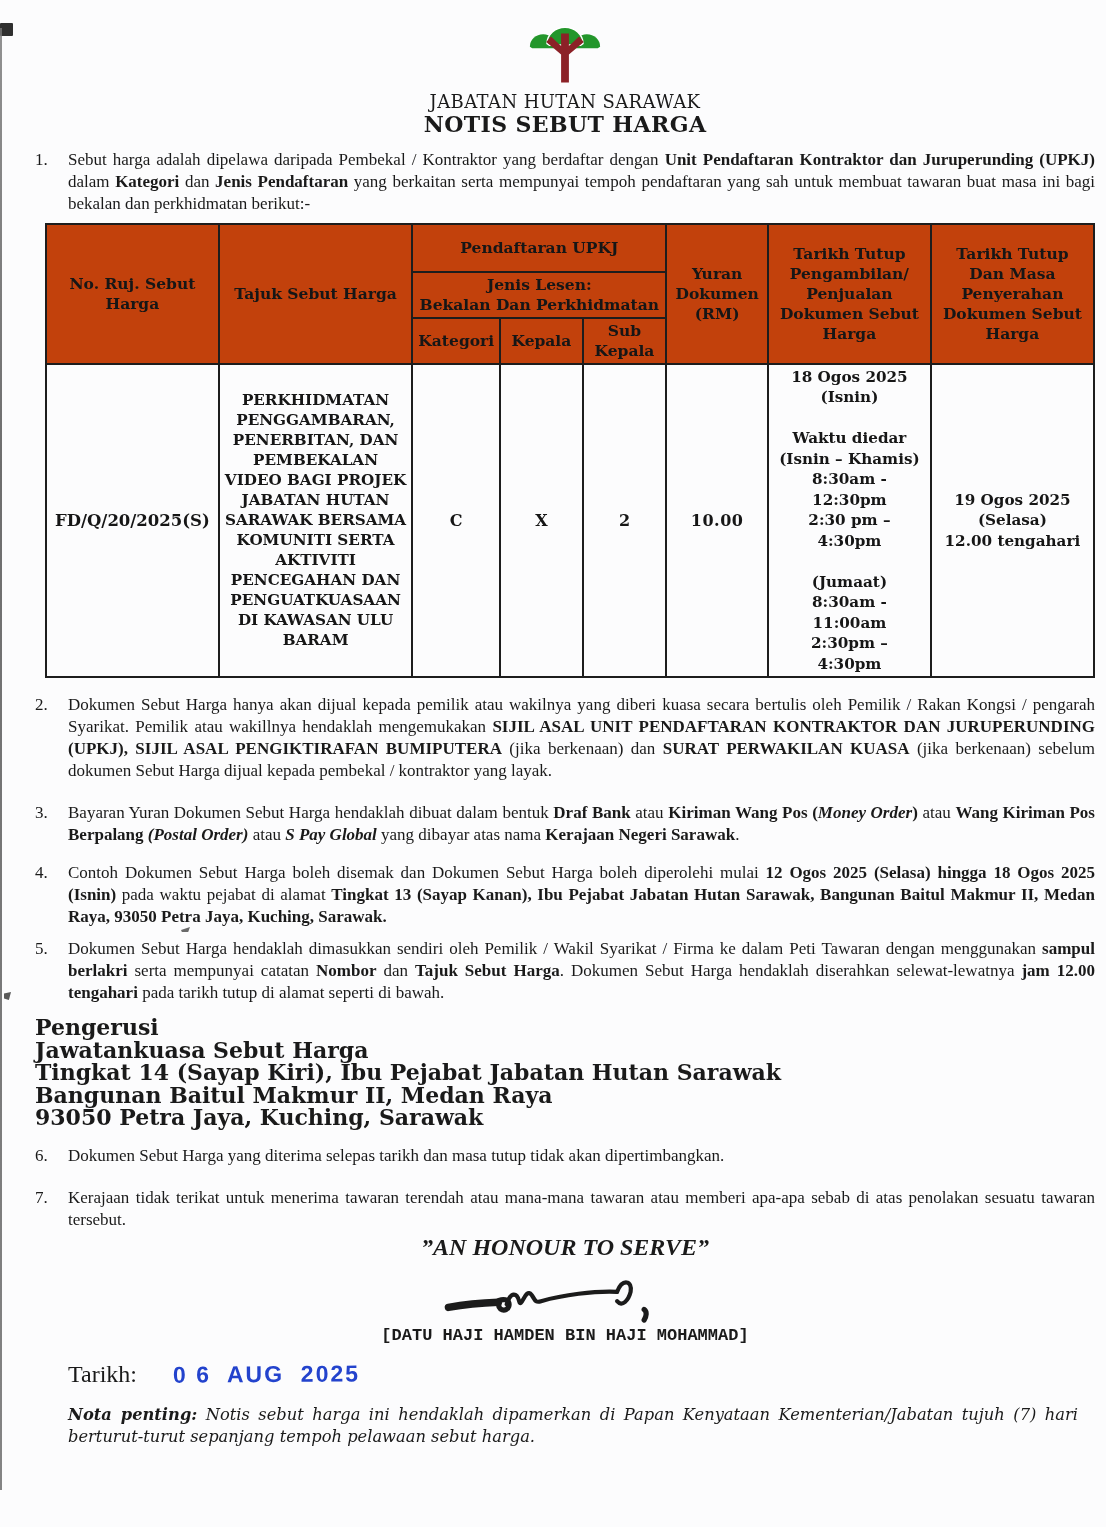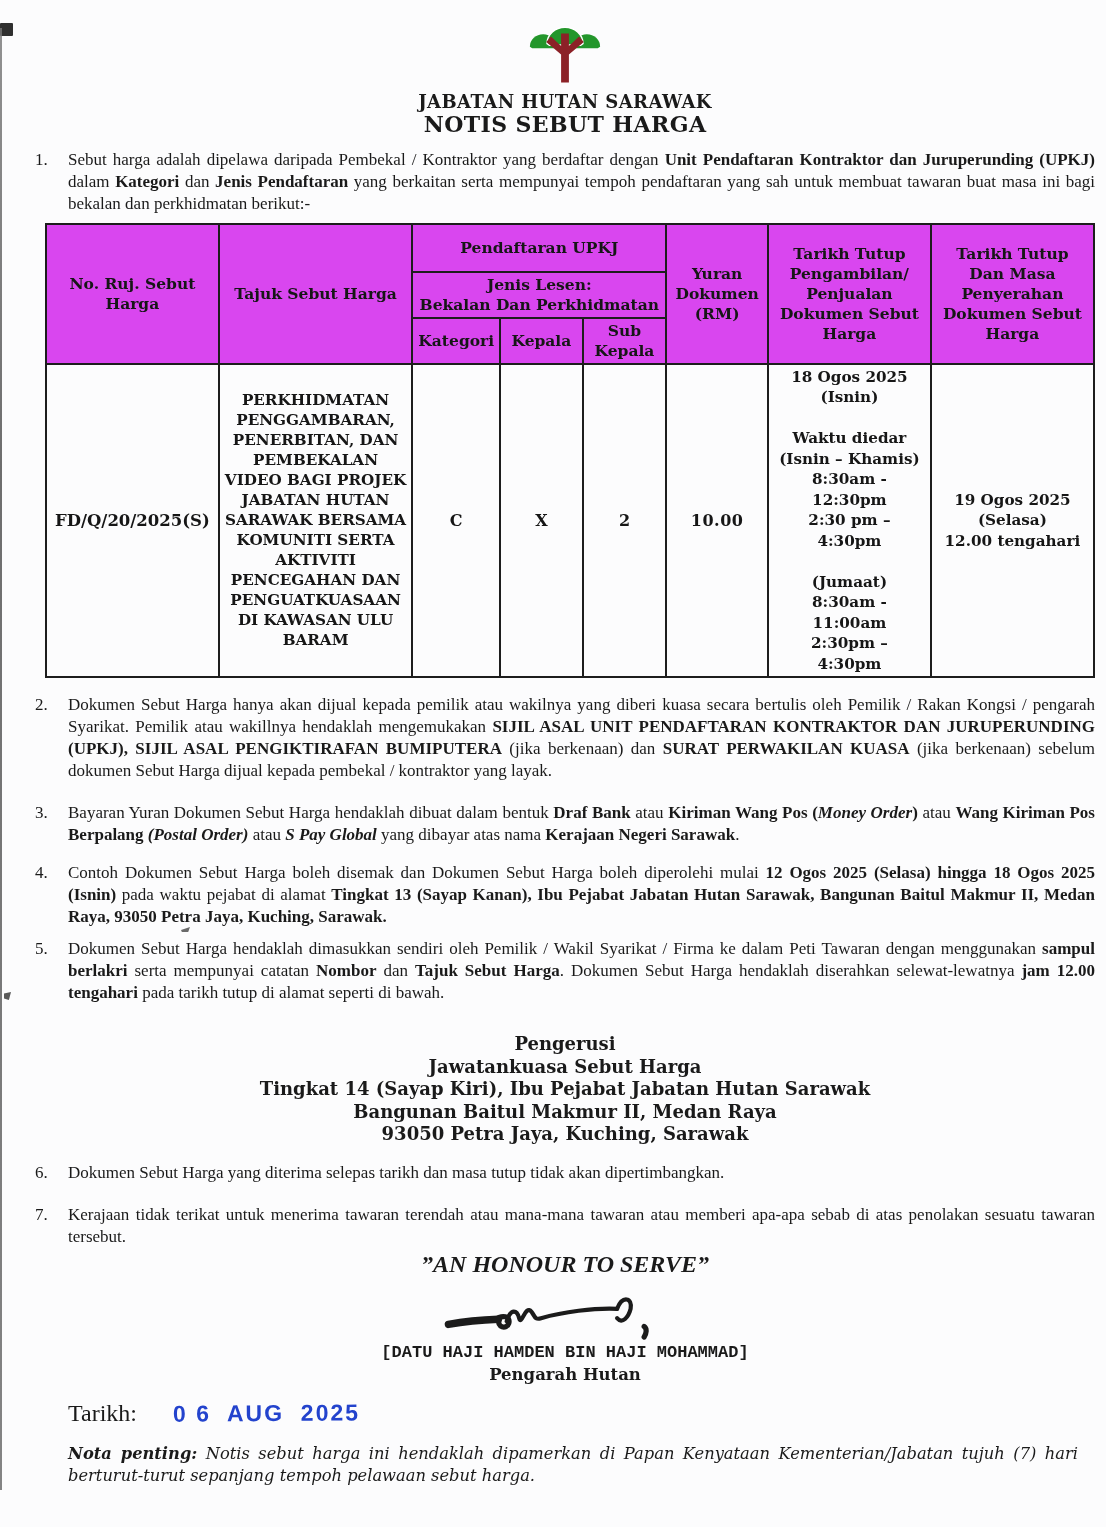--- a/index.html
+++ b/index.html
@@ -6,45 +6,45 @@
   .page{
     width:1106px;height:1527px;margin:0 auto;position:relative;overflow:hidden;
     background:#fcfcfd;color:#1a1a1a;
     font-family:"Liberation Serif", serif;
   }
   .content{padding:12px 11px 0 35px;}
 
   
   .hdr{text-align:center;}
   .logo-wrap{height:78px;}
-  .org-title{font-family:"DejaVu Serif", serif;font-weight:bold;font-size:18px;line-height:23px;letter-spacing:.4px;}
+  .org-title{font-family:"DejaVu Serif", serif;font-weight:normal;font-size:18px;line-height:23px;letter-spacing:.4px;}
   .doc-title{font-family:"DejaVu Serif", serif;font-weight:bold;font-size:22px;line-height:23px;letter-spacing:.4px;}
 
   
   .para{display:flex;font-size:17px;line-height:22px;text-align:justify;}
   .para .num{flex:0 0 33px;}
   .para .body{flex:1;}
   .b{font-weight:bold;}
   .i{font-style:italic;}
 
   
   table.quote{border-collapse:collapse;width:1050px;margin:8px 0 0 10px;
     font-family:"DejaVu Serif", serif;font-weight:bold;color:#161616;}
   table.quote th, table.quote td{border:2px solid #1d1d1d;text-align:center;vertical-align:middle;padding:2px 5px;}
-  table.quote thead th{background:#d946ef;font-size:15.5px;line-height:1.28;font-weight:bold;}
+  table.quote thead th{background:#c2410c;font-size:15.5px;line-height:1.28;font-weight:bold;}
   .prelines{white-space:pre-line;}
   td.c-ref{font-size:16.5px;}
   td.c-title{font-size:15.2px;line-height:20px;padding:6px 5px;}
   td.c-small{font-size:16px;}
   td.c-fee{font-size:16px;letter-spacing:.5px;}
   td.c-dates{font-size:15.2px;line-height:20.5px;}
 
   
-  .address{margin-top:29px;text-align:center;font-family:"DejaVu Serif", serif;font-weight:bold;
-    font-size:18px;line-height:22.5px;white-space:pre-line;}
+  .address{margin-top:12px;font-family:"DejaVu Serif", serif;font-weight:bold;
+    font-size:22px;line-height:22.5px;white-space:pre-line;}
   .slogan-my{margin-top:20px;text-align:center;font-family:"Liberation Serif", serif;font-weight:bold;
     font-size:19.5px;letter-spacing:.8px;white-space:pre;}
   .slogan-en{margin-top:3px;text-align:center;font-family:"Liberation Serif", serif;font-weight:bold;font-style:italic;
     font-size:24px;white-space:pre;}
 
   .sig-row{margin-top:8px;text-align:center;height:56px;}
   .sig-name{text-align:center;font-family:Liberation Mono, monospace;font-weight:bold;font-size:17px;line-height:22px;}
   .sig-title{text-align:center;font-family:"DejaVu Serif", serif;font-weight:bold;font-size:16.5px;line-height:22px;}
   .sig-region{text-align:center;font-family:"DejaVu Serif", serif;font-weight:bold;font-size:16.5px;line-height:22px;letter-spacing:.5px;}
 
@@ -192,21 +192,20 @@
       <svg width="250" height="54" viewBox="0 0 240 50" fill="none" stroke="#1b1b1b" stroke-linecap="round" stroke-linejoin="round">
         <path d="M8 36 Q 30 32 56 31" stroke-width="7"></path>
         <path d="M52 32 c 8 -6 16 -4 14 3 c -2 6 -12 4 -9 -4" stroke-width="5"></path>
         <path d="M64 33 c 4 -13 10 -11 12 -3 c 2 8 6 -14 12 -6 c 3 4 3 8 9 6 C 118 24 148 20 170 21" stroke-width="4"></path>
         <path d="M170 21 c 5 -13 15 -11 13 0 c -2 8 -8 15 -13 9" stroke-width="4"></path>
         <path d="M196 38 c 3 2 2 7 0 10" stroke-width="5"></path>
       </svg>
     </div>
 
     <div class="sig-name">[DATU HAJI HAMDEN BIN HAJI MOHAMMAD]</div>
-    <div class="sig-title">Pengarah Hutan</div>
 
     <div class="date-row">
       <div class="date-label">Tarikh:</div>
       <div class="date-stamp" style="color: rgb(35, 67, 205);">0 6  AUG  2025</div>
     </div>
 
     <div class="note"><span class="b i">Nota penting:</span><span class="i">  Notis sebut harga ini hendaklah dipamerkan di Papan Kenyataan Kementerian/Jabatan tujuh (7) hari berturut-turut sepanjang tempoh pelawaan sebut harga.</span></div>
 
   </div>
 </div>

